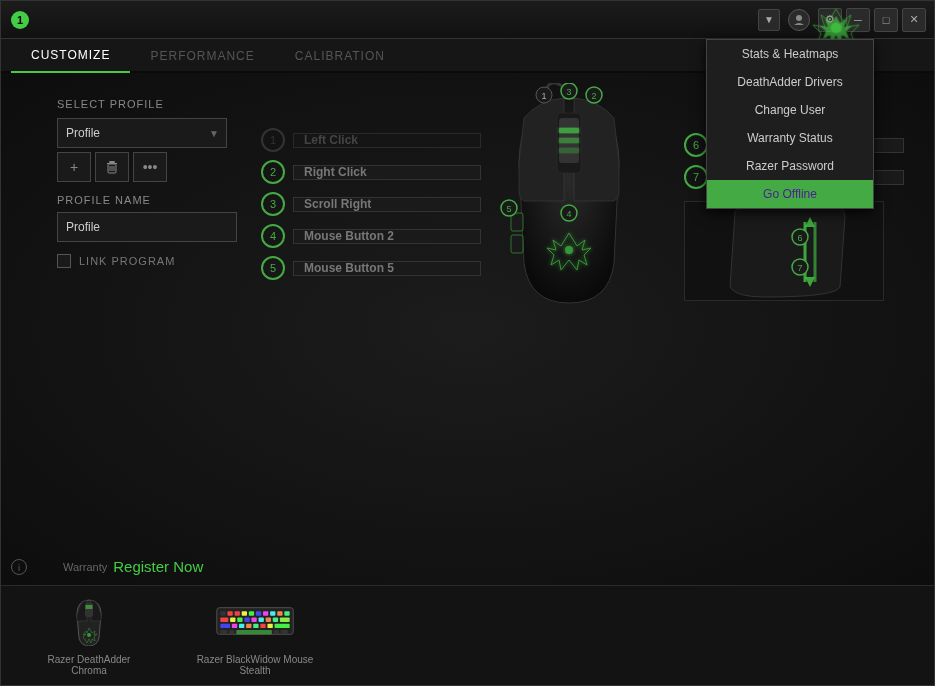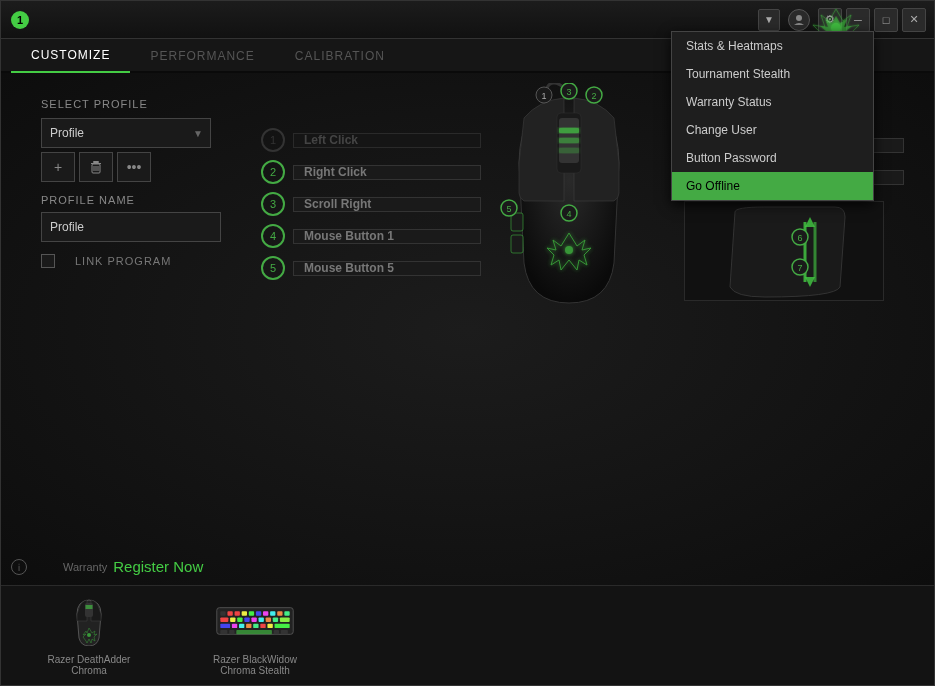--- a/index.html
+++ b/index.html
@@ -97,39 +97,40 @@
       border-radius: 50%;
       display: flex;
       align-items: center;
       justify-content: center;
       margin-right: 4px;
     }
 
     
     .dropdown-menu {
       position: absolute;
-      top: 30px;
+      top: 38px;
       right: 60px;
-      width: 203px;
+      width: 168px;
       background: #1e1e1e;
       border: 1px solid #444;
       z-index: 1000;
       box-shadow: 0 4px 12px rgba(0,0,0,0.8);
+      text-align: center;
     }
 
     .dropdown-item {
       padding: 7px 14px;
       font-size: 12px;
       color: #ccc;
       cursor: pointer;
       display: block;
     }
     .dropdown-item.active {
       background: #44aa44;
-      color: #000000;
+      color: #4c1d95;
     }
 
     
     .nav-bar {
       height: 50px;
       background: #1a1a1a;
       display: flex;
       align-items: center;
       padding: 0 40px;
       gap: 60px;
@@ -251,21 +252,21 @@
       color: #ccc;
       font-size: 12px;
       padding: 0 8px;
       outline: none;
       margin-top: 6px;
     }
 
     .link-program-row {
       display: flex;
       align-items: center;
-      gap: 20px;
+      gap: 8px;
       margin-top: 12px;
     }
 
     .checkbox {
       width: 14px;
       height: 14px;
       border: 1px solid #555;
       background: #1a1a1a;
       cursor: pointer;
     }
@@ -427,38 +428,38 @@
         </svg>
       </div>
       <div class="tb-btn">⚙</div>
       <div class="tb-btn">─</div>
       <div class="tb-btn">□</div>
       <div class="tb-btn close">✕</div>
     </div>
 
     <div class="dropdown-menu">
       <div class="dropdown-item">Stats &amp; Heatmaps</div>
-      <div class="dropdown-item">Tournament Stealth</div>
+      <div class="dropdown-item">DeathAdder Drivers</div>
+      <div class="dropdown-item">Change User</div>
       <div class="dropdown-item">Warranty Status</div>
-      <div class="dropdown-item">Change User</div>
-      <div class="dropdown-item">Button Password</div>
+      <div class="dropdown-item">Razer Password</div>
       <div class="dropdown-item active">Go Offline</div>
     </div>
   </div>
 
 
   <div class="sub-nav">
     <span class="sub-nav-item active">CUSTOMIZE</span>
     <span class="sub-nav-item">PERFORMANCE</span>
     <span class="sub-nav-item">CALIBRATION</span>
   </div>
 
   <div class="main-content">
 
-    <div style="position:absolute; left:40px; top:25px;">
+    <div style="position:absolute; left:56px; top:25px;">
       <div class="section-label">SELECT PROFILE</div>
       <div style="margin-top:8px; display:flex; align-items:center; gap:0;">
         <div class="select-wrapper">
           <select class="profile-select">
             <option>Profile</option>
           </select>
           <span class="select-arrow">▼</span>
         </div>
       </div>
       <div class="profile-action-row">
@@ -499,21 +500,21 @@
         <div class="button-label">Right Click</div>
       </div>
 
       <div class="button-row">
         <div class="button-number">3</div>
         <div class="button-label">Scroll Right</div>
       </div>
 
       <div class="button-row">
         <div class="button-number">4</div>
-        <div class="button-label">Mouse Button 1</div>
+        <div class="button-label">Mouse Button 2</div>
       </div>
 
       <div class="button-row">
         <div class="button-number">5</div>
         <div class="button-label">Mouse Button 5</div>
       </div>
     </div>
 
     <div style="position:absolute; left:488px; top:10px; width:160px; height:230px;">
       <svg width="160" height="230" viewBox="0 0 160 230">
@@ -665,17 +666,17 @@
           <rect x="59" y="23" width="6" height="5" rx="1" fill="#ee4"></rect>
           <rect x="67" y="23" width="17" height="5" rx="1" fill="#4e4"></rect>
 
           <rect x="6" y="30" width="8" height="5" rx="1" fill="#333"></rect>
           <rect x="16" y="30" width="6" height="5" rx="1" fill="#333"></rect>
           <rect x="24" y="30" width="40" height="5" rx="1" fill="#44cc44" opacity="0.6"></rect>
           <rect x="66" y="30" width="6" height="5" rx="1" fill="#333"></rect>
           <rect x="74" y="30" width="8" height="5" rx="1" fill="#333"></rect>
         </svg>
       </div>
-      <div class="device-name">Razer BlackWidow Chroma Stealth</div>
+      <div class="device-name">Razer BlackWidow Mouse Stealth</div>
     </div>
   </div>
 
 </div>
 
 </body></html>

